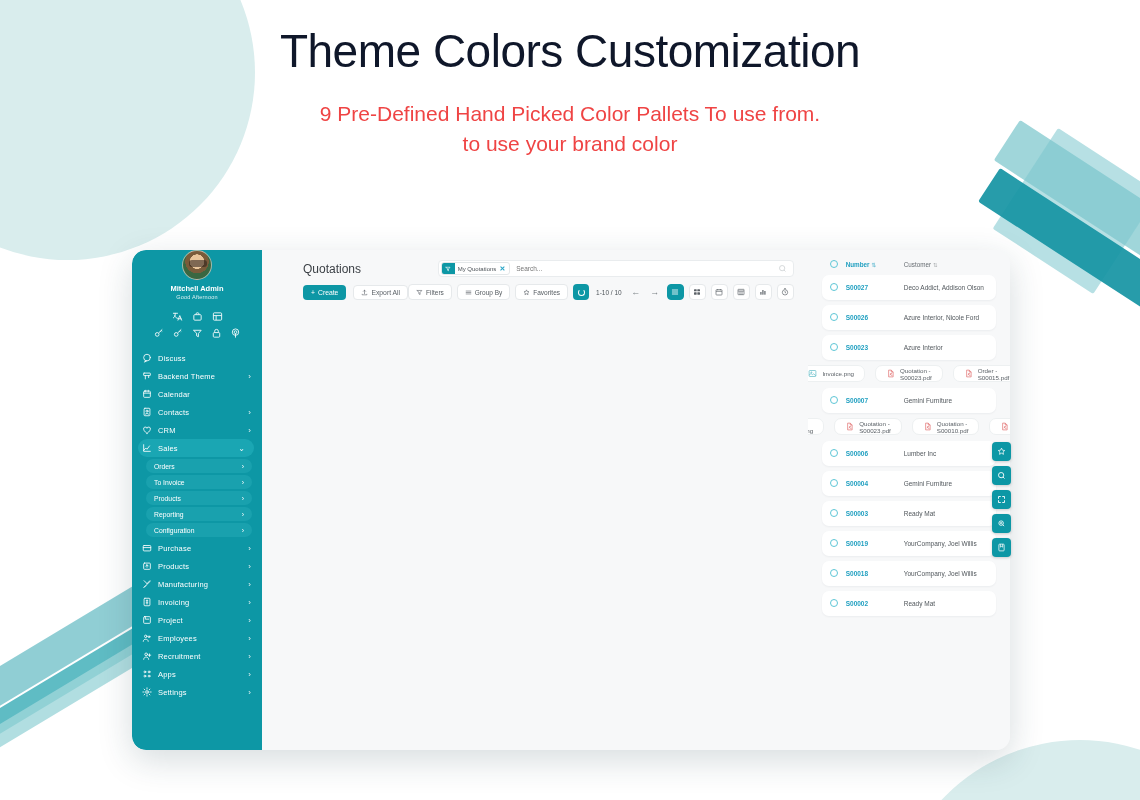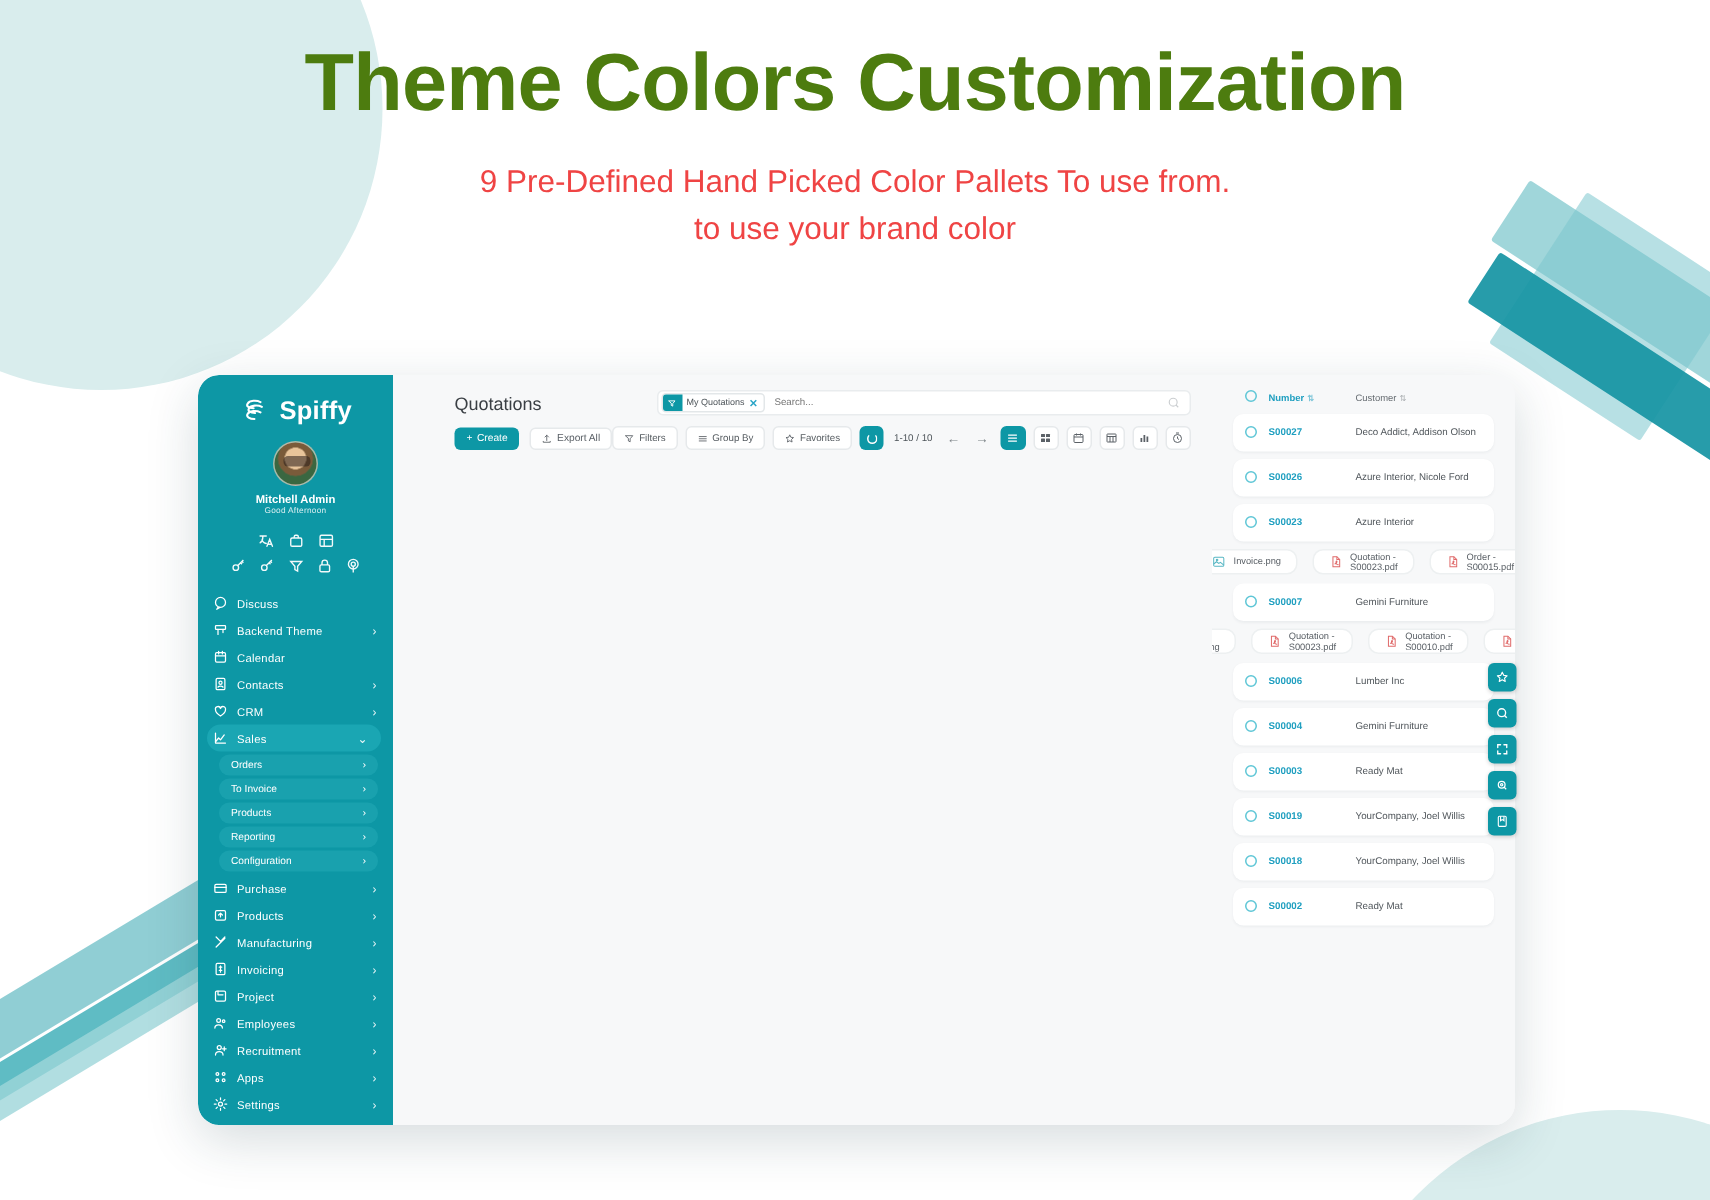--- a/index.html
+++ b/index.html
@@ -31,21 +31,21 @@
   .bar-bl-a { left: -40px; top: 690px; width: 330px; height: 34px;
     background: #7cc6cd; opacity: .85; transform: rotate(-31deg); }
   .bar-bl-b { left: -30px; top: 726px; width: 300px; height: 22px;
     background: #2aa5b0; opacity: .75; transform: rotate(-31deg); }
   .bar-bl-c { left: -60px; top: 760px; width: 230px; height: 20px;
     background: #9ed6da; opacity: .8; transform: rotate(-31deg); }
 
   
   .hero { position: absolute; left: 0; top: 26px; width: 1140px; text-align: center; z-index: 5;}
   .hero h1 {
-    color: #4d7c0f; font-size: 54px; font-weight: bold;
+    color: #0f172a; font-size: 46px; font-weight: normal;
     letter-spacing: -0.5px; line-height: 1.1;
   }
   .hero .sub {
     margin-top: 22px; color: #ef4444; font-size: 21px; line-height: 1.45; font-weight: 400;
   }
 
   
   #app {
     position: absolute; left: 132px; top: 250px; width: 878px; height: 500px;
     border-radius: 14px; background: #f7f8f9;
@@ -241,28 +241,20 @@
     <h1>Theme Colors Customization</h1>
     <div class="sub">
       <div>9 Pre-Defined Hand Picked Color Pallets To use from.</div>
       <div>to use your brand color</div>
     </div>
   </div>
 
   <div id="app">
 
     <div id="sidebar">
-      <div class="brand">
-        <svg class="logo" viewBox="0 0 24 24" fill="none" stroke="#fff" stroke-width="1.5" stroke-linecap="round">
-          <path d="M16 5.5c-3-1.6-8-1.2-9.4 1.2-1.2 2 1.2 3 4.4 3.3"></path>
-          <path d="M17 9c-3-1.6-8-1.2-9.4 1.2-1.2 2 1.2 3 4.4 3.3"></path>
-          <path d="M16 13c-3-1.6-8-1.2-9.4 1.2-1.2 2 1.6 3.6 5 3.6"></path>
-        </svg>
-        <span class="name">Spiffy</span>
-      </div>
 
       <div class="profile">
         <div class="avatar"></div>
         <div class="pname">Mitchell Admin</div>
         <div class="pgreet">Good Afternoon</div>
       </div>
 
       <div class="quickrow">
         <svg class="qi" viewBox="0 0 24 24" fill="none" stroke="#fff" stroke-width="2" stroke-linecap="round">
             <path d="M3 5h9M7 5v2c0 4-2 7-4 8M6 10c0 3 3 5 6 6"></path>

